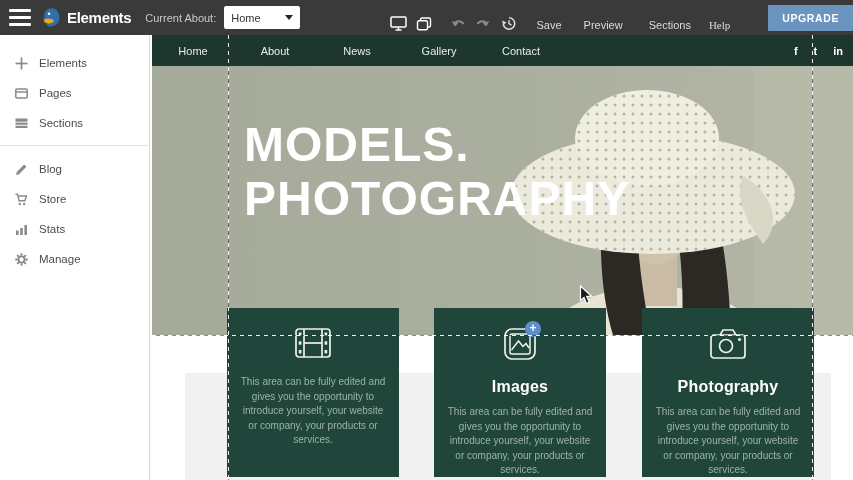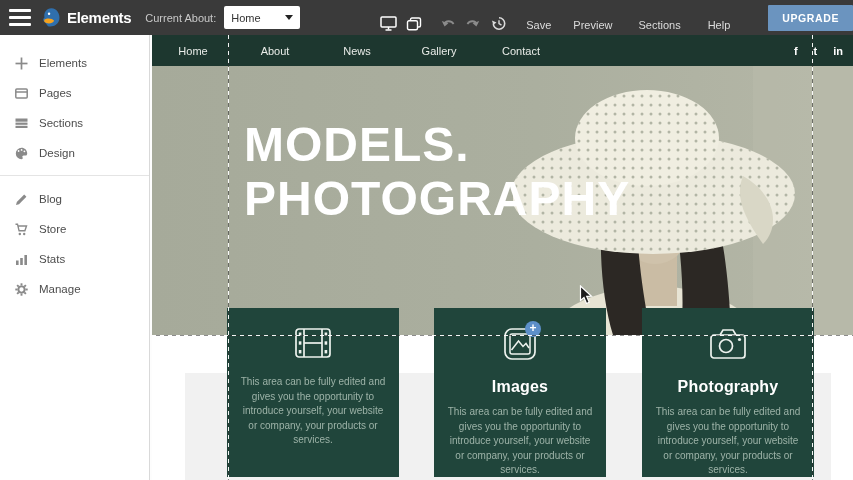--- a/index.html
+++ b/index.html
@@ -117,21 +117,21 @@
     <div class="tb-icon" style="margin-right:19px;">
       <svg width="16" height="15" viewBox="0 0 15 15">
           <path d="M7.5 1.8 A5.7 5.7 0 1 1 1.8 7.5" fill="none" stroke="#dcdcdc" stroke-width="1.6"></path>
           <path d="M0.4 4.4 L2 8.8 L5 6.4 Z" fill="#dcdcdc"></path>
           <path d="M7.5 4.2 V7.7 L10 9.1" fill="none" stroke="#dcdcdc" stroke-width="1.4"></path>
         </svg>
     </div>
     <span class="tb-text">Save</span>
     <span class="tb-text" style="margin-left:22px;">Preview</span>
     <span class="tb-text" style="margin-left:26px;">Sections</span>
-    <span class="tb-text" style="margin-left:27px;">Help</span>
+    <span class="tb-text" style="margin-left:18px;font-family:Liberation Serif, serif;">Help</span>
     <span class="upgrade-btn">UPGRADE</span>
   </div>
 </div>
 
 <div class="main">
 
   <div class="sidebar">
     <div class="sb-item">
       <span class="sb-ic">
         <svg width="13" height="13" viewBox="0 0 13 13">
@@ -152,31 +152,20 @@
     </div>
     <div class="sb-item">
       <span class="sb-ic">
         <svg width="13" height="13" viewBox="0 0 13 13">
             <rect x="0.5" y="1.5" width="12" height="3.2" fill="#8a8a8a"></rect>
             <rect x="0.5" y="5.6" width="12" height="2.2" fill="#8a8a8a"></rect>
             <rect x="0.5" y="8.8" width="12" height="2.2" fill="#8a8a8a"></rect>
           </svg>
       </span>
       <span class="lbl">Sections</span>
-    </div>
-    <div class="sb-item">
-      <span class="sb-ic">
-        <svg width="13" height="13" viewBox="0 0 13 13">
-            <path d="M6.5 0.8 a5.7 5.7 0 1 0 0 11.4 c1.3 0 1.6-1.1 1-1.9 c-.5-.8.2-1.7 1.2-1.7 h1.9 c1 0 1.6-.9 1.6-2.1 C12.2 3.2 9.6 0.8 6.5 0.8Z" fill="#8a8a8a"></path>
-            <circle cx="3.6" cy="4" r="0.9" fill="#fff"></circle>
-            <circle cx="6.6" cy="2.9" r="0.9" fill="#fff"></circle>
-            <circle cx="9.4" cy="4.3" r="0.9" fill="#fff"></circle>
-          </svg>
-      </span>
-      <span class="lbl">Design</span>
     </div>
 
     <div class="sb-divider"></div>
 
     <div class="sb-item">
       <span class="sb-ic">
         <svg width="13" height="13" viewBox="0 0 13 13">
             <path d="M1 12 L1.8 9 L9.2 1.6 L11.4 3.8 L4 11.2 Z" fill="#8a8a8a"></path>
           </svg>
       </span>

